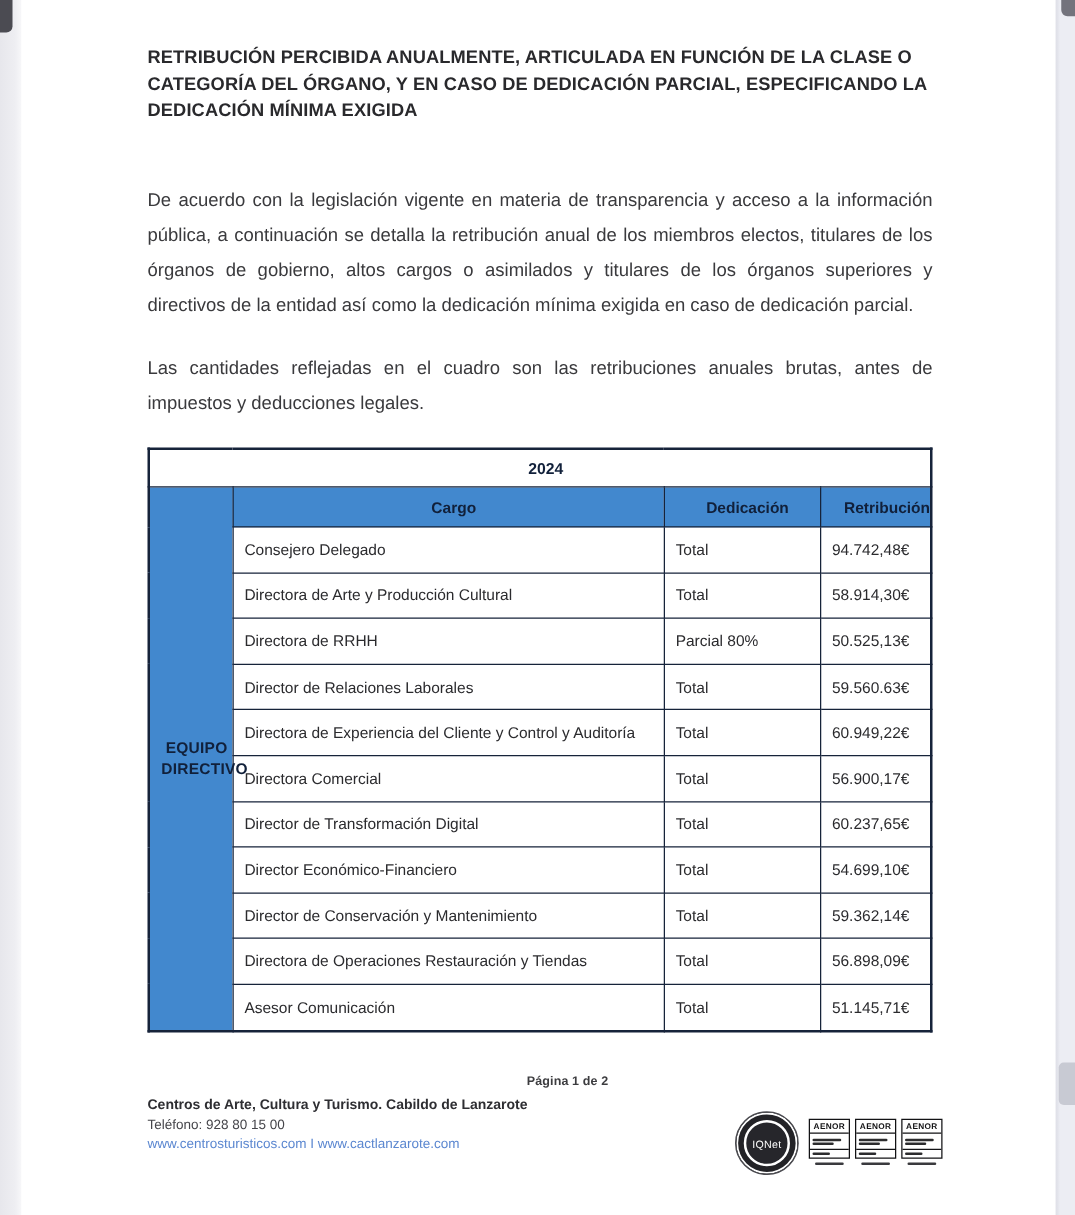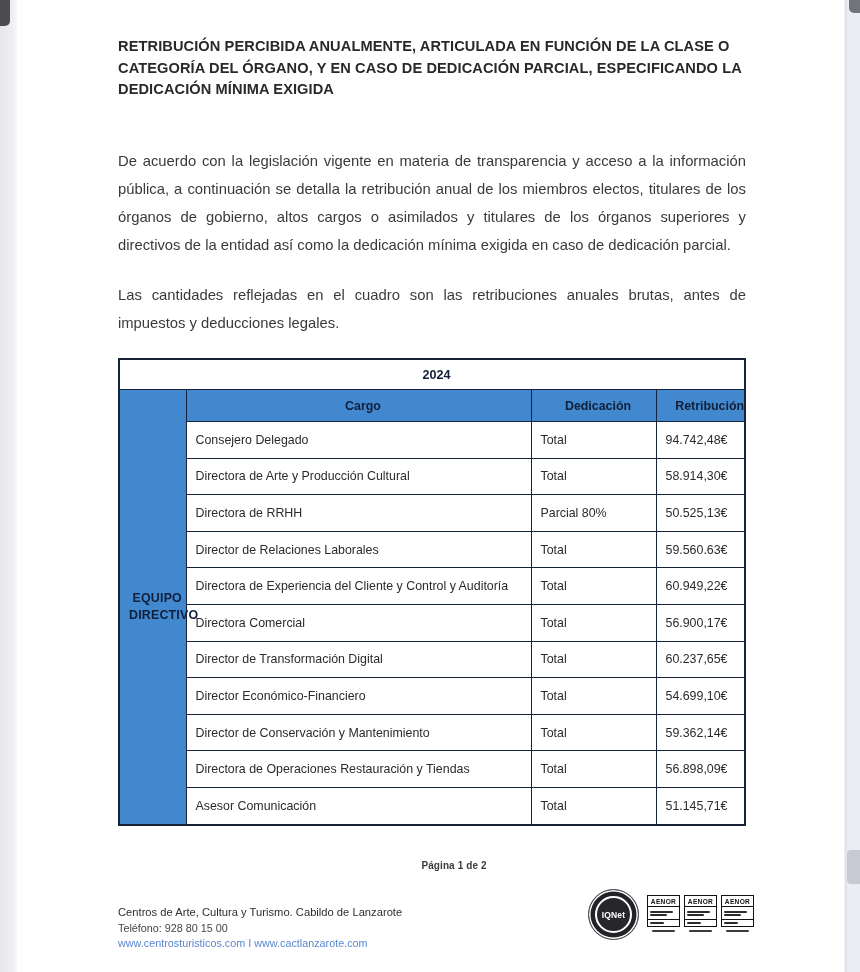--- a/index.html
+++ b/index.html
@@ -49,37 +49,37 @@
   col.c-group{width:67px;} col.c-cargo{width:345px;} col.c-ded{width:125px;} col.c-ret{width:89px;}
 
   .page-indicator{
     position:absolute;left:0;top:860px;width:860px;text-align:center;
     font-size:10px;font-weight:600;color:#3c3c3f;letter-spacing:.1px;padding-left:24px;
   }
   .footer-block{
     position:absolute;left:118px;top:877px;width:400px;
     font-size:10.8px;line-height:15.5px;color:#45454a;
   }
-  .footer-org{font-weight:normal;color:#2e2e32;font-size:11.2px;margin-top:28px;}
+  .footer-org{font-weight:bold;color:#2e2e32;font-size:11.2px;}
   .footer-web{color:#5b87d0;}
 
   .logo-row{
     position:absolute;left:588px;top:888px;width:158px;height:56px;
     display:flex;align-items:flex-start;gap:8px;
   }
   .iqnet{
     width:49px;height:49px;border-radius:50%;flex:0 0 auto;margin-top:1px;
     background:#232327;border:1.5px solid #4a4a4f;
     display:flex;align-items:center;justify-content:center;
     box-shadow:0 0 0 1.5px #fff inset;
   }
   .iqnet-inner{
     width:33px;height:33px;border-radius:50%;background:#26262b;border:2px solid #ffffff;
     display:flex;align-items:center;justify-content:center;
-    color:#fff;font-size:8.5px;font-weight:bold;letter-spacing:.2px;
+    color:#fff;font-size:8.5px;font-weight:normal;letter-spacing:.2px;
   }
   .aenor-group{display:flex;gap:4px;margin-top:7px;}
   .aenor{width:33px;display:flex;flex-direction:column;align-items:center;}
   .aenor-box{width:100%;border:1.8px solid #121214;background:#fff;box-sizing:border-box;}
   .aenor-name{font-size:6.6px;font-weight:bold;color:#121214;text-align:center;letter-spacing:.3px;padding:1.5px 0;border-bottom:1.4px solid #121214;}
   .aenor-lines{padding:2px 2px 1px 2px;border-bottom:1.2px solid #121214;}
   .aenor-lines .bar{height:2px;background:#2c2c2e;margin:1.5px 0;border-radius:1px;}
   .bar.b80{width:86%;} .bar.b60{width:64%;} .bar.b50{width:52%;}
   .aenor-foot{padding:2px;}
   .aenor-caption{height:2px;width:72%;background:#3a3a3e;margin-top:3px;border-radius:1px;}

